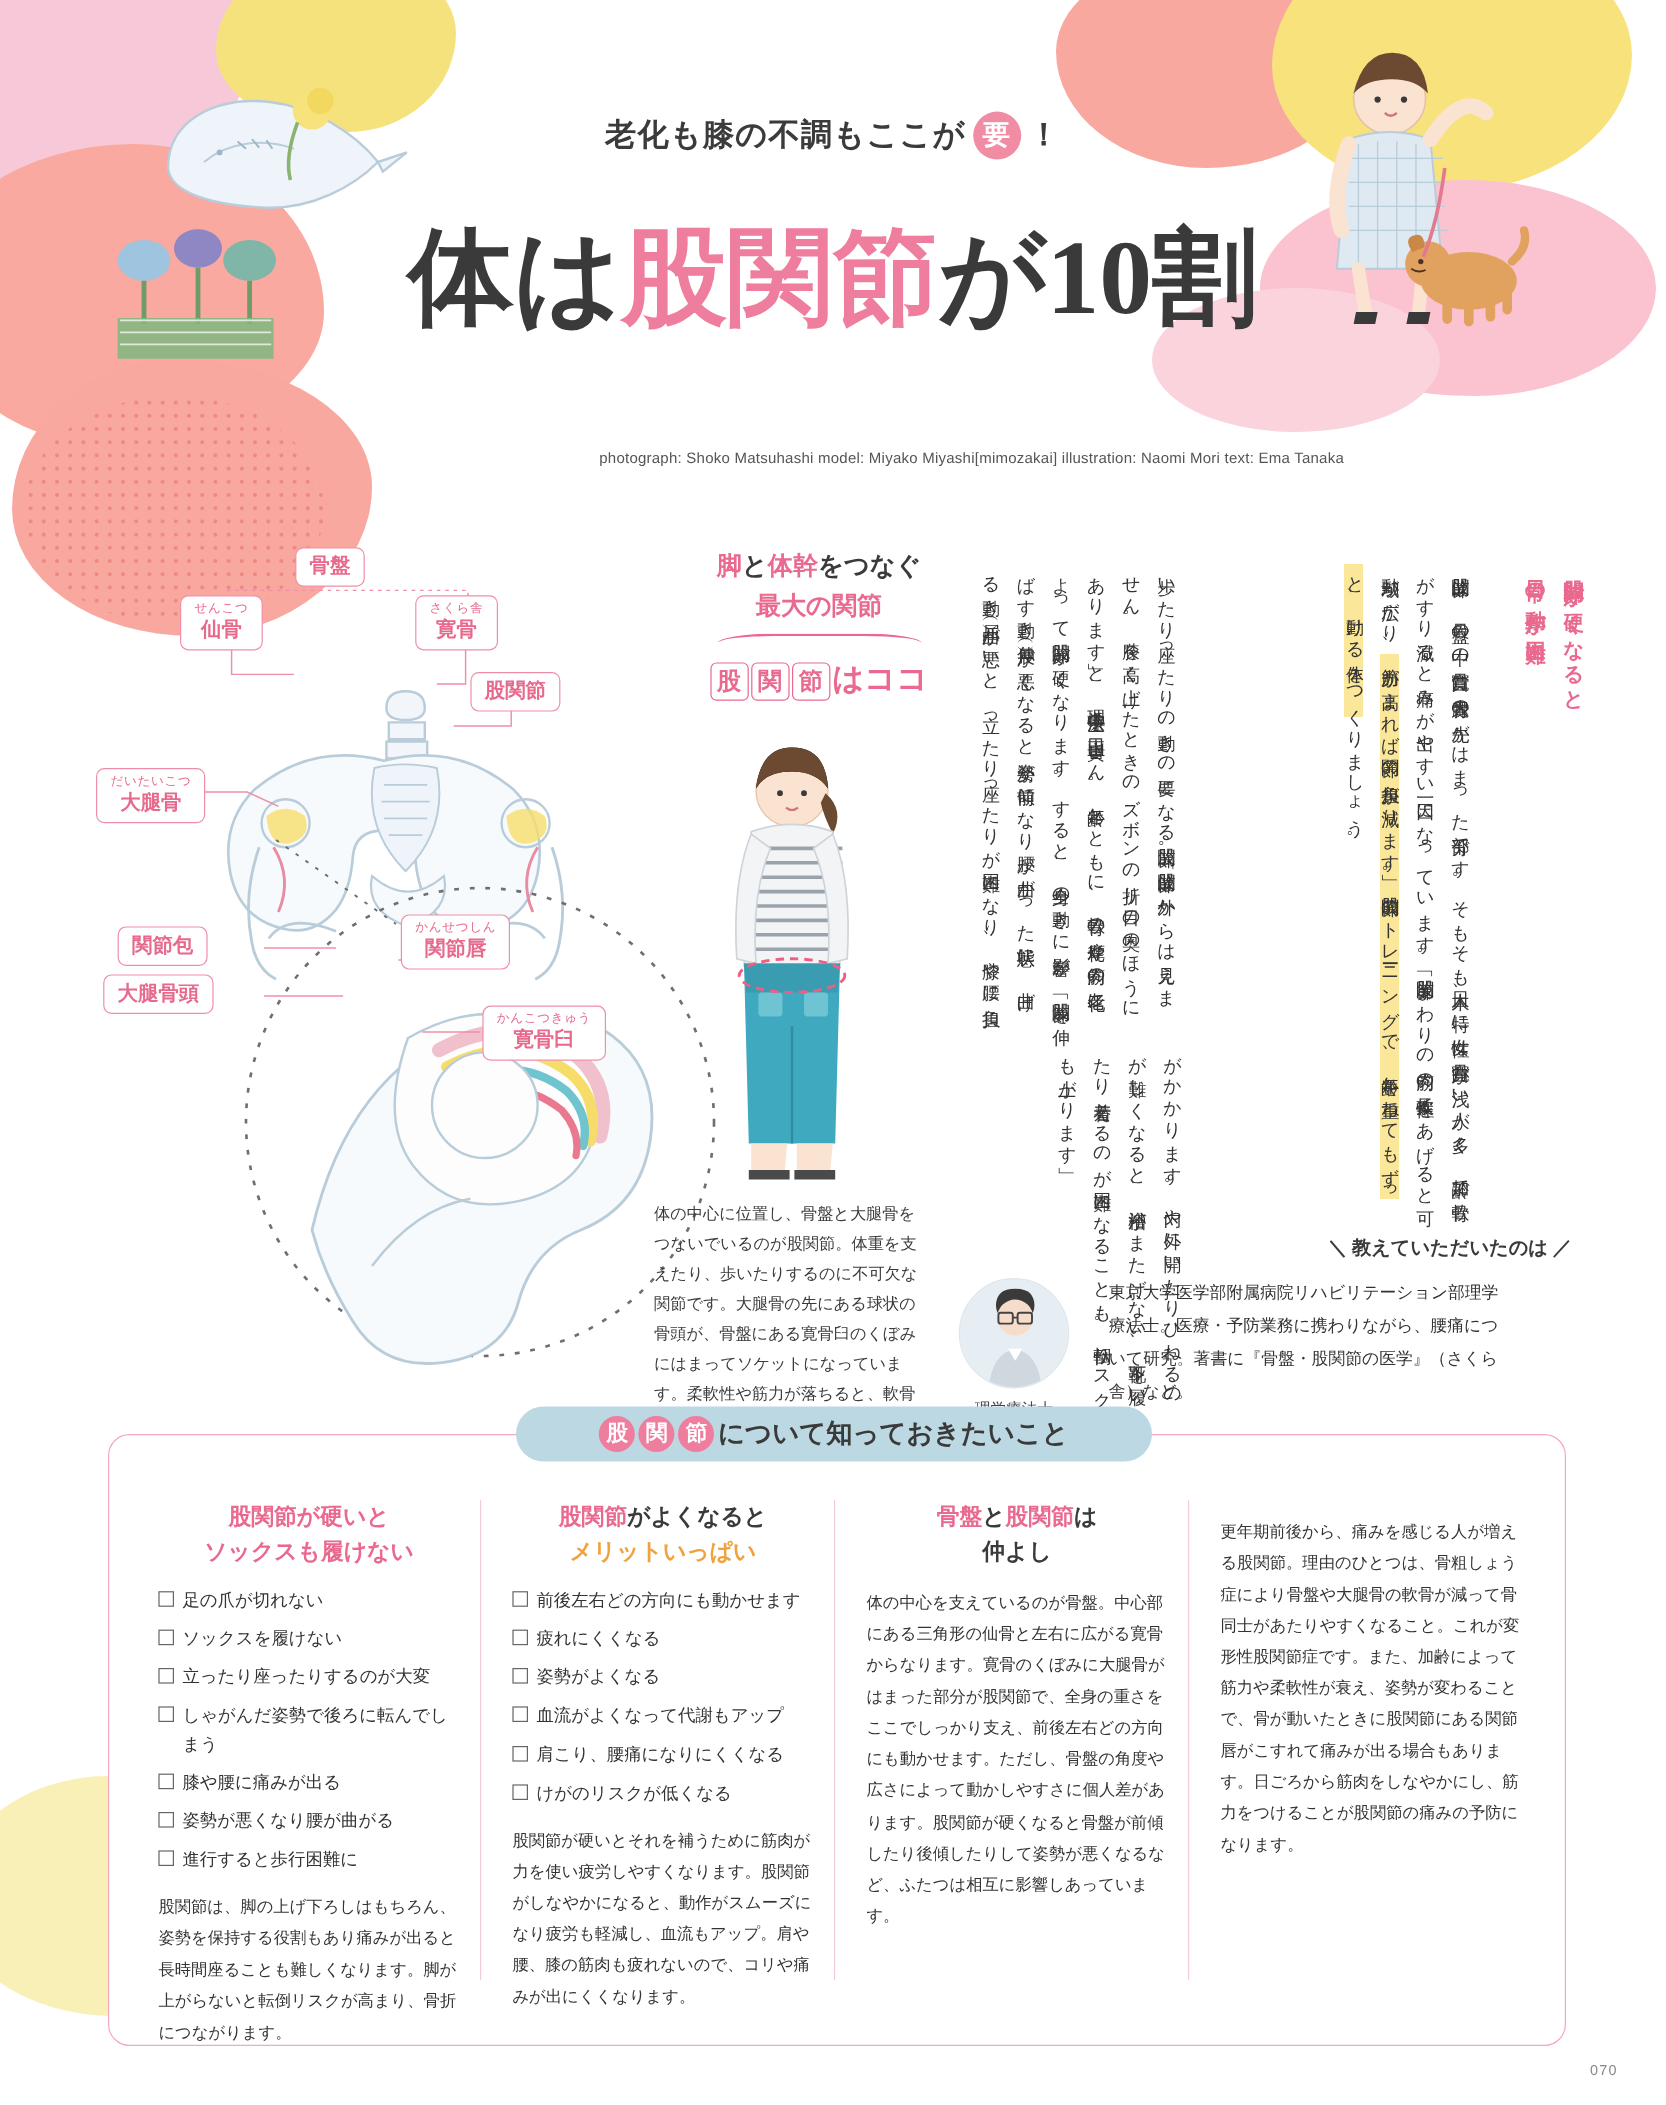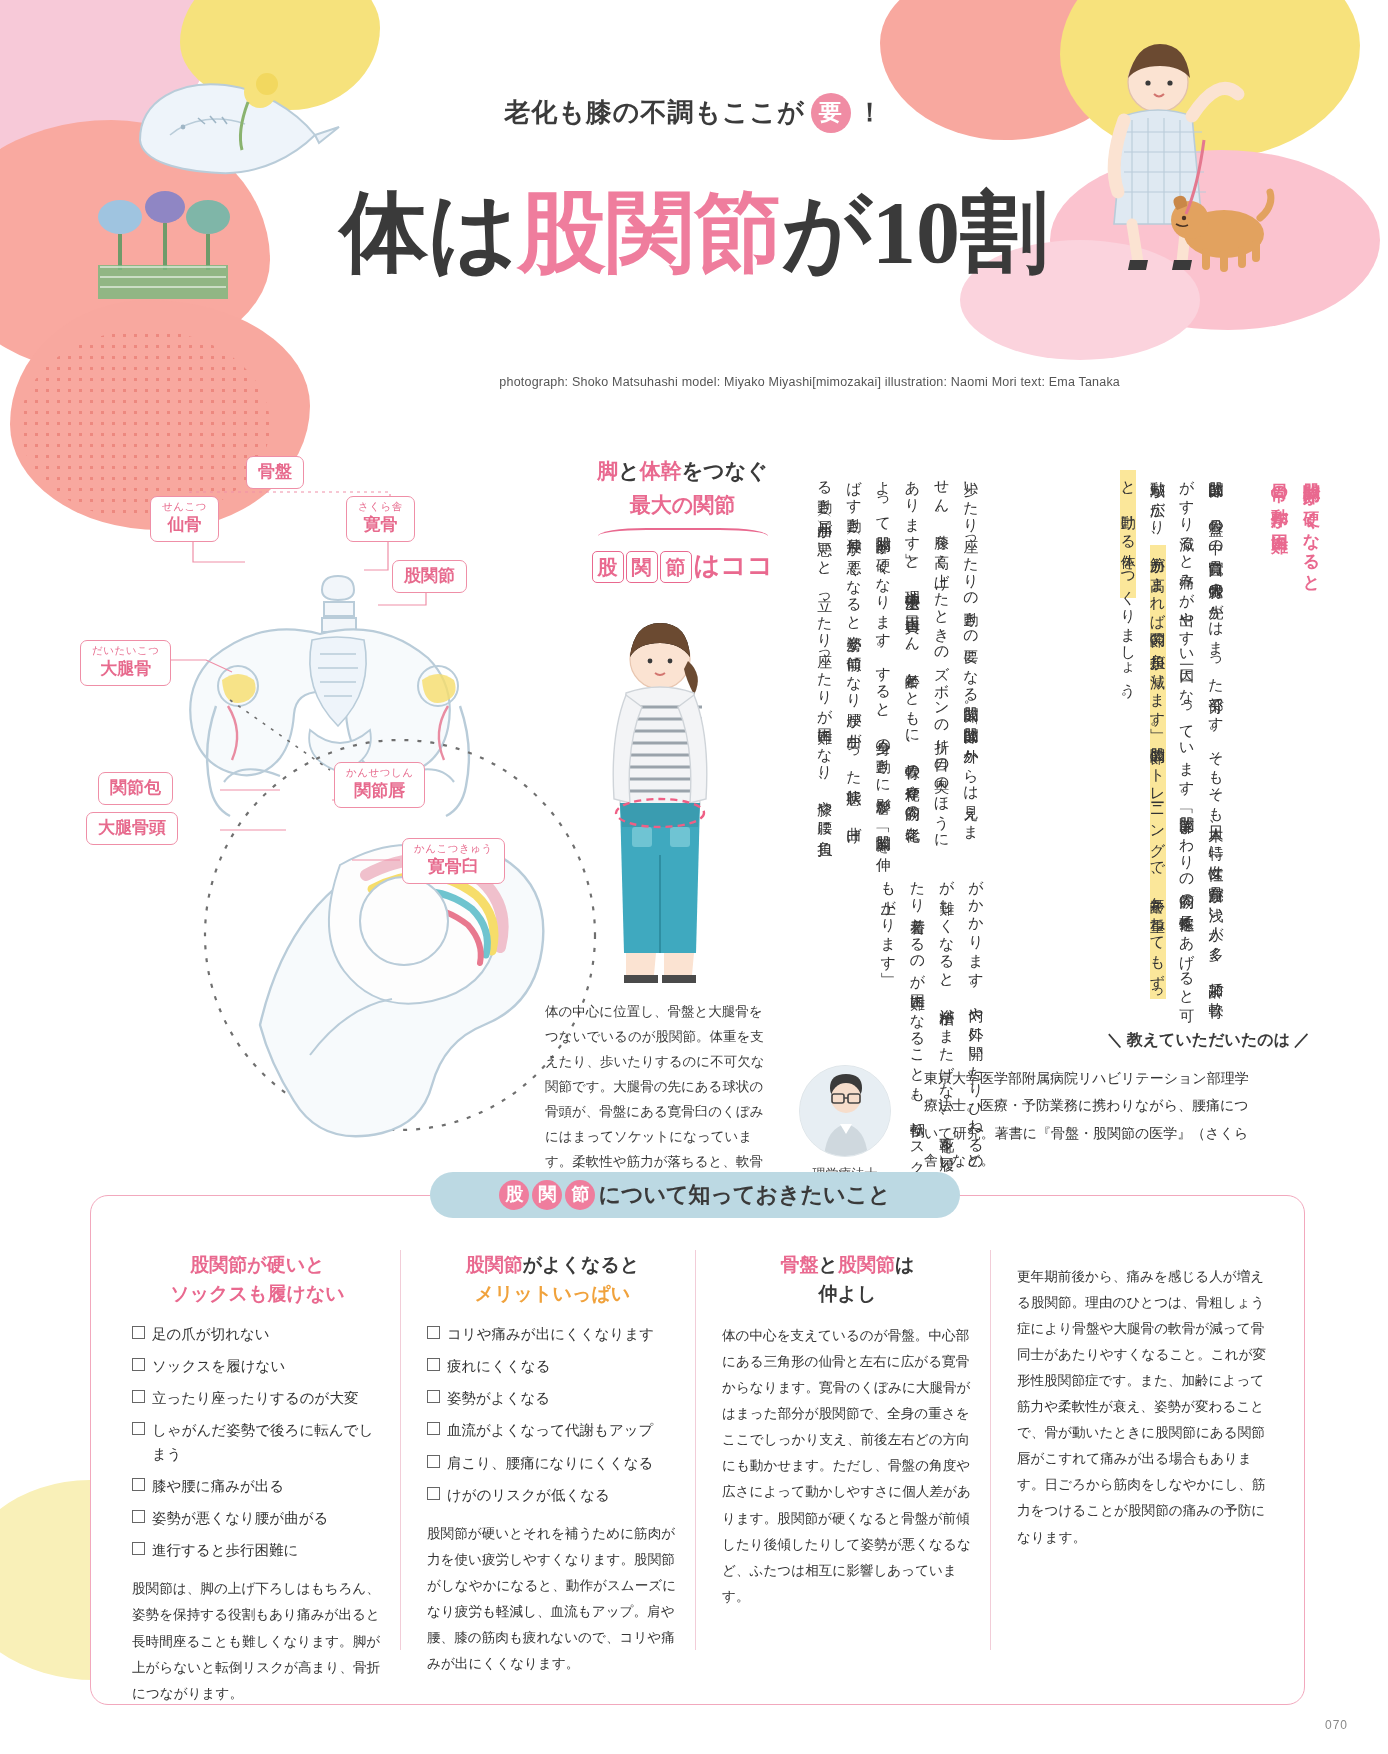--- a/index.html
+++ b/index.html
@@ -381,21 +381,21 @@
     </div>
 
     <div class="col">
       <h3>
         <span class="pk">股関節</span><span>がよくなると</span><br>
         <span class="or">メリットいっぱい</span>
       </h3>
       <ul class="checks">
         <li>
             <span class="cbox"></span>
-            <span>コリや痛みが出にくくなります</span>
+            <span>前後左右どの方向にも動かせます</span>
           </li>
         <li>
             <span class="cbox"></span>
             <span>疲れにくくなる</span>
           </li>
         <li>
             <span class="cbox"></span>
             <span>姿勢がよくなる</span>
           </li>
         <li>

